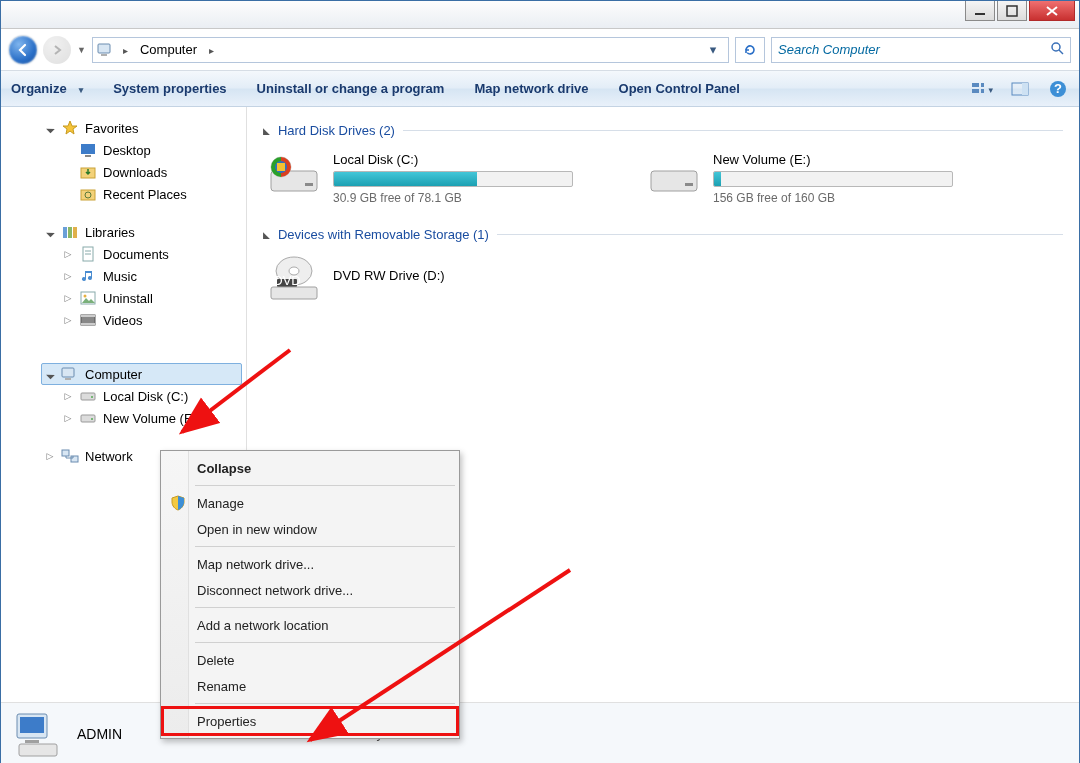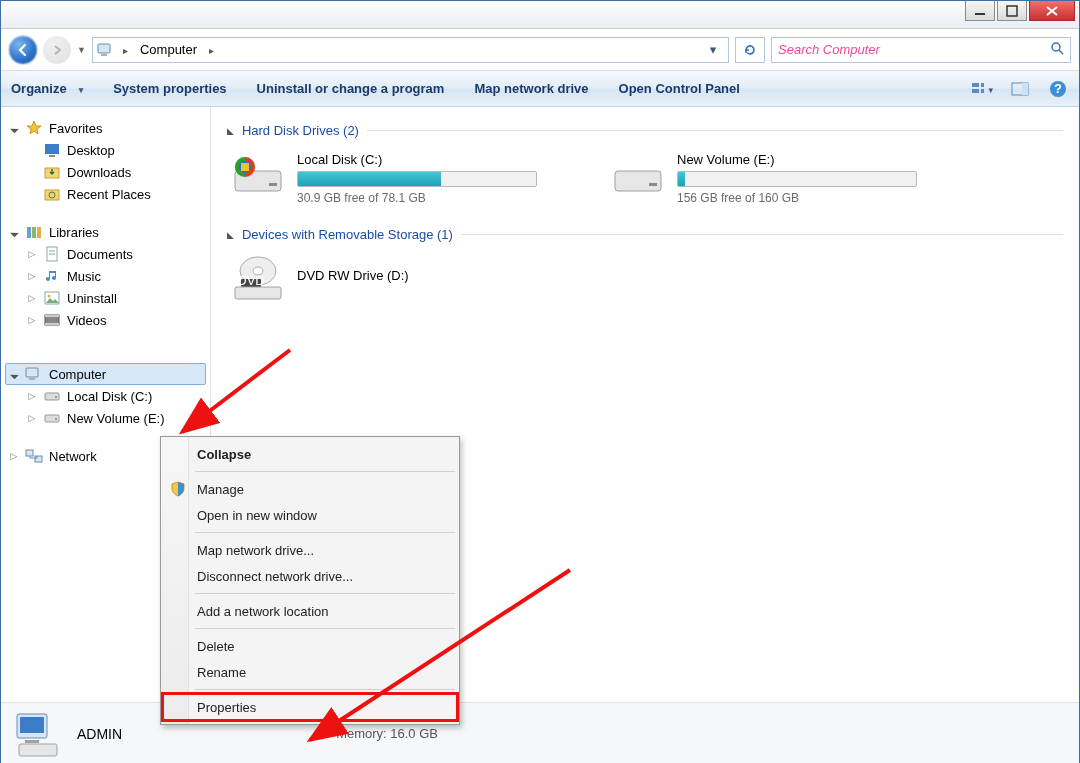--- a/index.html
+++ b/index.html
@@ -16,30 +16,30 @@
   .navrow { height: 42px; display:flex; align-items:center; padding: 0 8px; gap:6px; background:#fff; border-bottom:1px solid #d6dde5; }
   .navbtn { width:28px; height:28px; border-radius:50%; display:flex; align-items:center; justify-content:center; }
   .navbtn.back { background: radial-gradient(circle at 35% 30%, #7fb5ee, #2a6fc7 60%, #1a4f9c); box-shadow: inset 0 0 2px #fff, 0 0 2px #5a7fa5; }
   .navbtn.fwd { background: radial-gradient(circle at 35% 30%, #e6e6e6, #c6c6c6); opacity:.55; }
   .addr { flex:1; height:26px; border:1px solid #b5c6dc; background:#fff; display:flex; align-items:center; padding:0 4px; gap:6px; }
   .addr .crumb { padding:0 4px; }
   .addr .sep::after { content:"▸"; color:#555; font-size:10px; padding:0 2px; }
   .addr .spacer { flex:1; }
   .addr .dropbtn, .refreshbox { width:22px; height:22px; display:flex; align-items:center; justify-content:center; color:#3a5a80; }
   .refreshbox { border:1px solid #b5c6dc; height:26px; width:30px; }
-  .searchbox { width:300px; height:26px; border:1px solid #b5c6dc; display:flex; align-items:center; padding:0 6px; color:#ec4899; justify-content:space-between; font-style:italic; }
+  .searchbox { width:300px; height:26px; border:1px solid #b5c6dc; display:flex; align-items:center; padding:0 6px; color:#0369a1; justify-content:space-between; font-style:italic; }
 
   
   .toolbar { height:36px; background: linear-gradient(#f4f8fc,#e3edf7 48%,#d6e5f3 52%,#e9f1fa); border-bottom:1px solid #c4d3e3; display:flex; align-items:center; padding:0 10px; gap:30px; color:#1a3a6e; }
   .toolbar .titem { display:flex; align-items:flex-start; gap:8px;font-weight:bold; }
   .toolbar .rightset { margin-left:auto; display:flex; align-items:center; gap:16px; }
   .iconbtn { width:22px; height:22px; display:flex; align-items:center; justify-content:center; }
 
   
-  .body { display:flex; height: calc(763px - 28px - 42px - 36px - 62px); }
+  .body { display:flex; height: calc(763px - 28px - 42px - 36px - 62px); padding-left: 36px; }
   .sidebar { width:210px; border-right:1px solid #e0e0e0; padding:10px 4px; overflow:hidden; }
   .tree-item { display:flex; align-items:center; gap:6px; padding:3px 4px; white-space:nowrap; }
   .tree-item.selected { background:#d6e8f7; border:1px solid #7eb0df; border-radius:2px; padding:2px 3px; }
   .tree-children { padding-left:18px; }
   .twisty { width:10px; color:#7a7a7a; font-size:9px; display:inline-block; text-align:center; }
   .twisty.open::before { content:"◣"; transform:rotate(-45deg); display:inline-block; font-size:8px; color:#555;}
   .twisty.closed::before { content:"▷"; }
   .twisty.none::before { content:""; }
   .ticon { width:18px; height:16px; display:inline-flex; align-items:center; justify-content:center; }
   .section-gap { height:16px; }
@@ -58,21 +58,21 @@
   .drives-row { display:flex; gap:20px; flex-wrap:wrap; }
 
   
   .details { height:62px; border-top:1px solid #e0e0e0; display:flex; align-items:center; gap:14px; padding:4px 10px; background:#f5f8fb; }
   .details .pcicon { width:52px; height:52px; }
   .details .dtxt { display:flex; flex-direction:column; gap:2px;align-items:flex-end; }
   .details .row { display:flex; gap:16px; color:#555; font-size:12px; align-items:center;}
   .details .name { color:#000; font-size:14px; }
 
   
-  .ctxmenu { position:absolute; left:160px; top:436px; width:300px; background:#f4f4f4; border:1px solid #9a9a9a; box-shadow:2px 3px 6px rgba(0,0,0,.25); padding:4px 2px 4px 2px; z-index:50; }
+  .ctxmenu { position:absolute; left:160px; top:450px; width:300px; background:#f4f4f4; border:1px solid #9a9a9a; box-shadow:2px 3px 6px rgba(0,0,0,.25); padding:4px 2px 4px 2px; z-index:50; }
   .ctxmenu .mrow { display:flex; align-items:center; height:26px; padding:0 10px 0 34px; position:relative; color:#222; }
   .ctxmenu .mrow.bold { font-weight:700; }
   .ctxmenu .msep { height:1px; background:#d0d0d0; margin:4px 2px 4px 32px; }
   .ctxmenu .iconcol { position:absolute; left:0; top:0; bottom:0; width:28px; background:linear-gradient(#f6f6f6,#ececec); border-right:1px solid #e0e0e0; }
   .ctxmenu .micon { position:absolute; left:6px; top:4px; width:18px; height:18px; display:flex; align-items:center; justify-content:center; }
   .ctxmenu .mrow.hl { outline:3px solid #e11; outline-offset:-1px; }
 
   
   .annot { position:absolute; z-index:60; pointer-events:none; }
 

